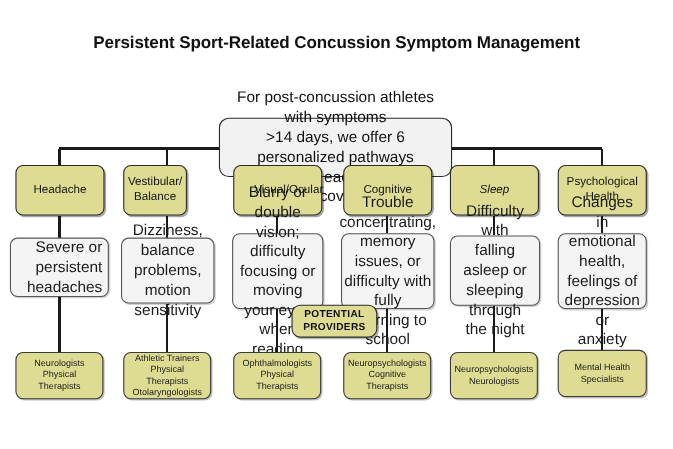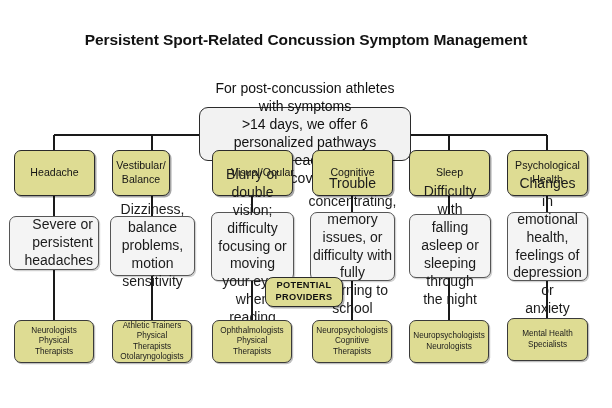--- a/index.html
+++ b/index.html
@@ -150,21 +150,21 @@
 
   <div class="node intro" style="left:199px; top:75px; width:212px; height:54px;">For post-concussion athletes with symptoms
 &gt;14 days, we offer 6 personalized pathways
 tailored to each patient’s recovery</div>
 
   <div class="node category" style="left:14px;  top:150px; width:81px; height:46px;">Headache</div>
   <div class="node category" style="left:112px; top:150px; width:58px; height:46px;">Vestibular/
 Balance</div>
   <div class="node category" style="left:212px; top:150px; width:81px; height:46px;padding-left:20px;">Visual/Ocular</div>
   <div class="node category" style="left:312px; top:150px; width:81px; height:46px;">Cognitive</div>
-  <div class="node category" style="left:409px; top:150px; width:81px; height:46px;">Sleep</div>
+  <div class="node category" style="left:409px; top:150px; width:81px; height:46px;font-style:italic;">Sleep</div>
   <div class="node category" style="left:507px; top:150px; width:81px; height:46px;">Psychological
 Health</div>
 
   <div class="node symptom" style="left:9px;   top:216px; width:90px; height:54px;text-align:right;">Severe or persistent
 headaches</div>
   <div class="node symptom" style="left:110px; top:216px; width:85px; height:60px;">Dizziness, balance
 problems, motion
 sensitivity</div>
   <div class="node symptom" style="left:211px; top:212px; width:83px; height:69px;">Blurry or double
 vision; difficulty

